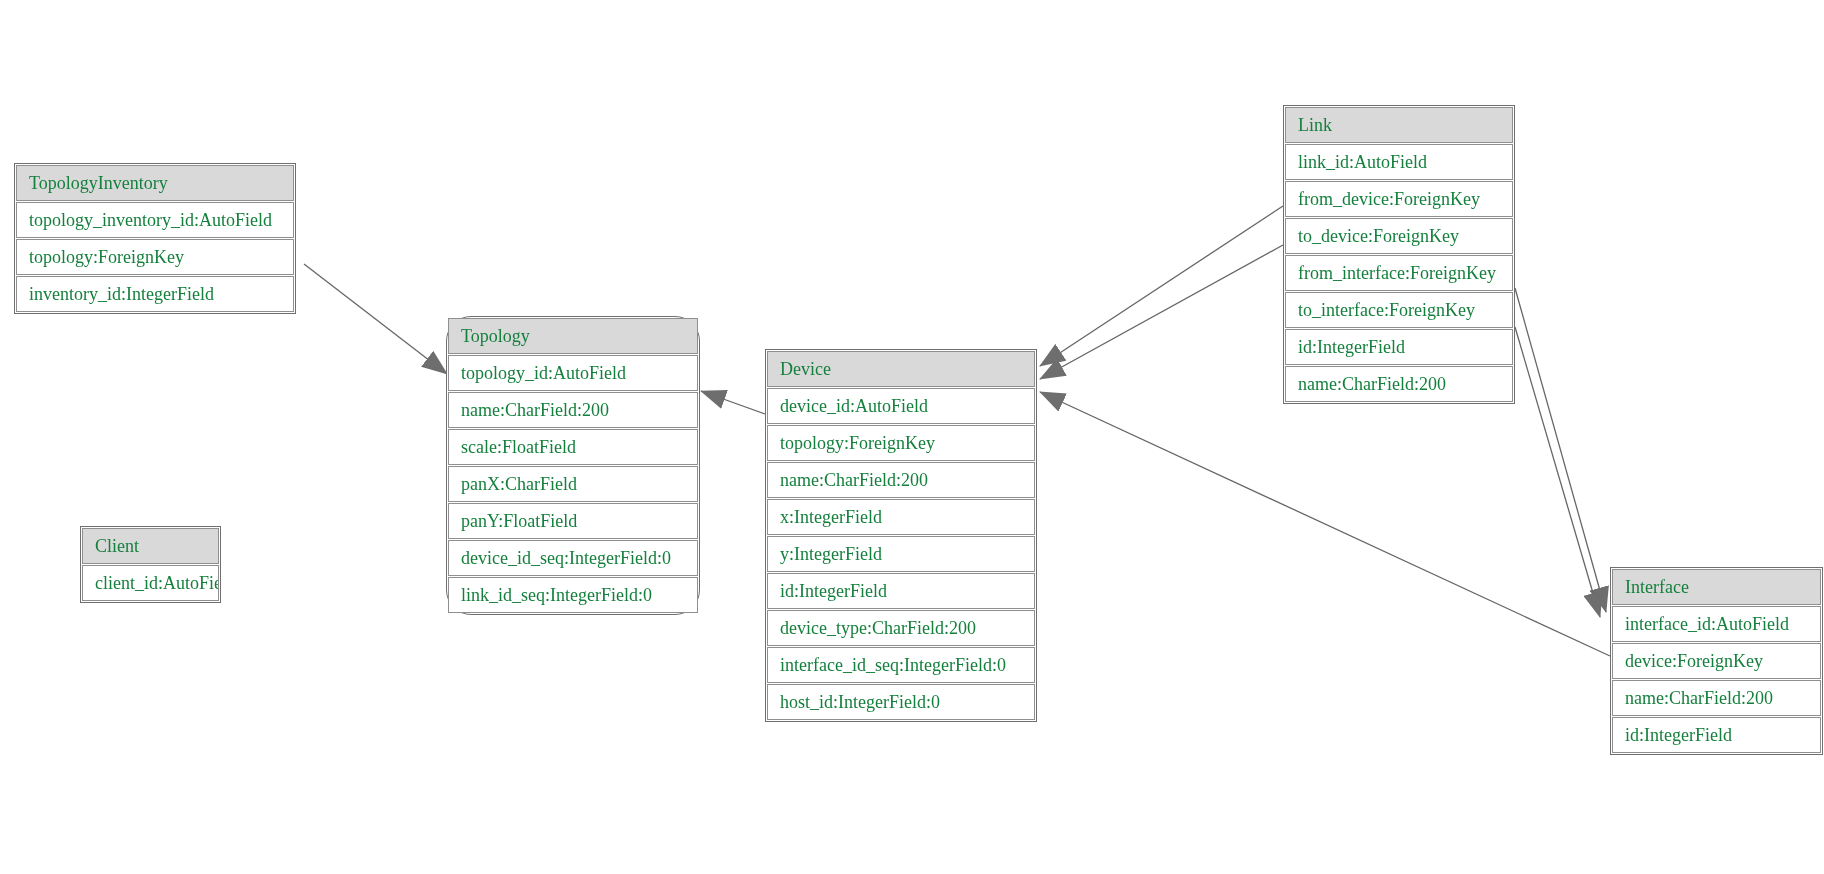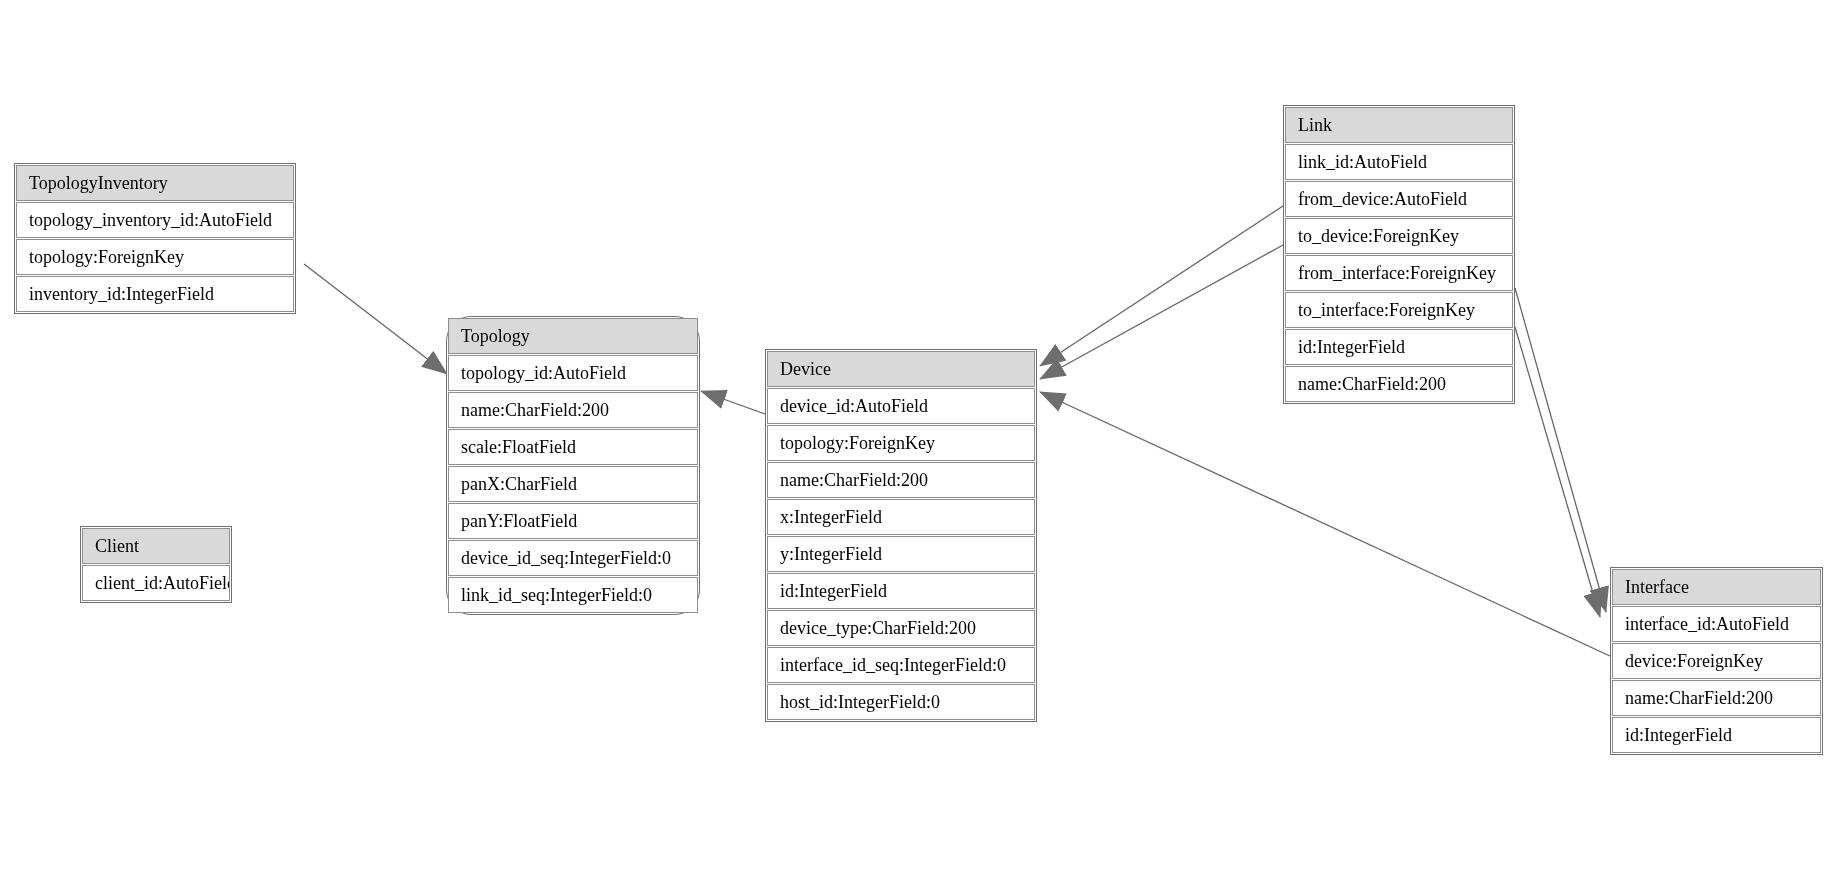--- a/index.html
+++ b/index.html
@@ -23,32 +23,32 @@
     box-sizing: border-box;
   }
   .cell {
     box-sizing: border-box;
     border: 1px solid #8f8f8f;
     margin: 1px;
     height: 36px;
     line-height: 35px;
     padding-left: 12px;
     font-size: 18px;
-    color: #000000;
+    color: #15803d;
     background: #ffffff;
     white-space: nowrap;
     overflow: hidden;
   }
   .cell.head {
     background: #d9d9d9;
   }
   
   #t-topologyinventory { left: 14px;  top: 163px; width: 282px; }
   #t-topology          { left: 446px; top: 316px; width: 254px; border-radius: 25px; }
-  #t-client            { left: 80px;  top: 526px; width: 152px; }
+  #t-client            { left: 80px;  top: 526px; width: 141px; }
   #t-device            { left: 765px; top: 314px; width: 272px; margin-top: 35px; }
   #t-link              { left: 1283px; top: 105px; width: 232px; }
   #t-interface         { left: 1610px; top: 567px; width: 213px; }
 </style>
 </head>
 <body>
 
 <div id="canvas">
 
   <svg class="edges" width="1824" height="874" viewBox="0 0 1824 874">
@@ -100,21 +100,21 @@
     <div class="cell">y:IntegerField</div>
     <div class="cell">id:IntegerField</div>
     <div class="cell">device_type:CharField:200</div>
     <div class="cell">interface_id_seq:IntegerField:0</div>
     <div class="cell">host_id:IntegerField:0</div>
   </div>
 
   <div id="t-link" class="entity">
     <div class="cell head">Link</div>
     <div class="cell">link_id:AutoField</div>
-    <div class="cell">from_device:AutoField</div>
+    <div class="cell">from_device:ForeignKey</div>
     <div class="cell">to_device:ForeignKey</div>
     <div class="cell">from_interface:ForeignKey</div>
     <div class="cell">to_interface:ForeignKey</div>
     <div class="cell">id:IntegerField</div>
     <div class="cell">name:CharField:200</div>
   </div>
 
   <div id="t-interface" class="entity">
     <div class="cell head">Interface</div>
     <div class="cell">interface_id:AutoField</div>

